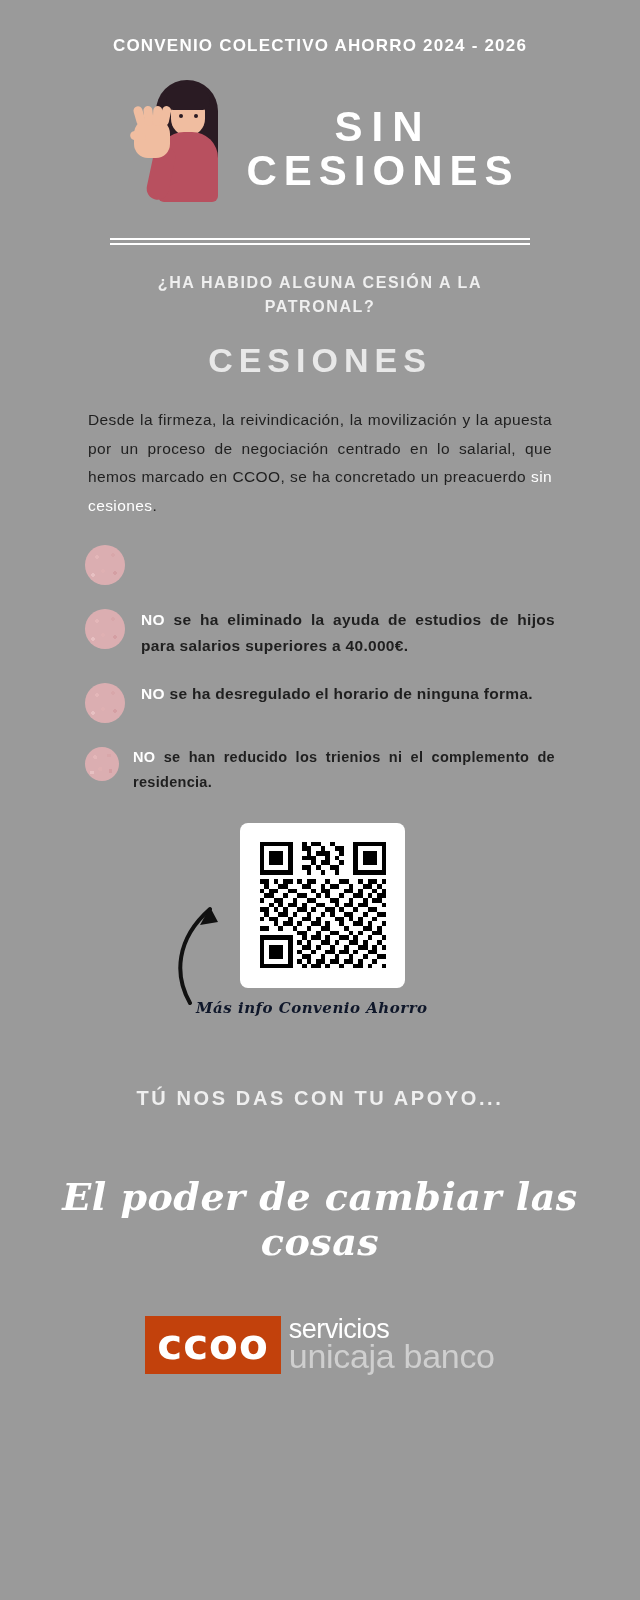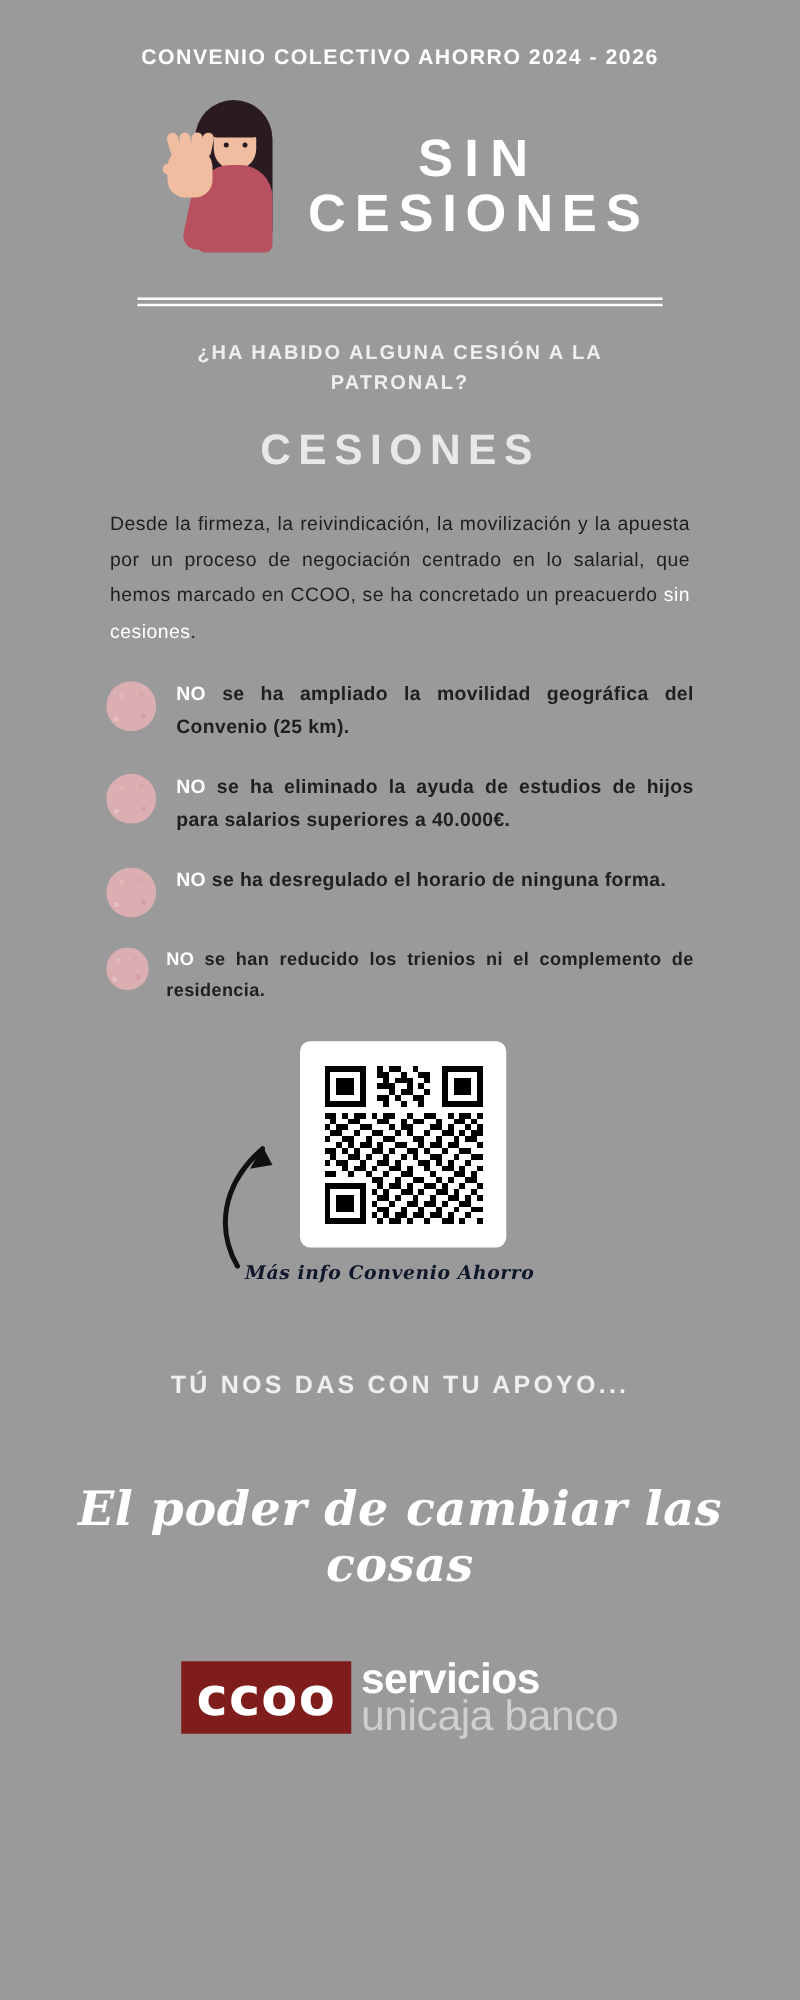--- a/index.html
+++ b/index.html
@@ -288,41 +288,41 @@
     letter-spacing: 0.5px;
   }
 
   .logo-row {
     margin-top: 52px;
     display: flex;
     align-items: center;
     justify-content: center;
   }
   .ccoo-box {
-    background: #7f1d1d;
+    background: #c2410c;
     padding: 8px 12px;
     display: flex;
     align-items: center;
   }
   .ccoo-box .ccoo-text {
     font-size: 42px;
     font-weight: bold;
     letter-spacing: 1px;
     color: #ffffff;
     line-height: 1;
     -webkit-text-stroke: 0px;
     font-family: "DejaVu Sans", sans-serif;
   }
   .logo-right {
     margin-left: 8px;
     line-height: 1;
   }
   .logo-servicios {
-    font-size: 34px;
-    font-weight: bold;
+    font-size: 27px;
+    font-weight: normal;
     color: #ffffff;
     letter-spacing: -0.5px;
     display: block;
   }
   .logo-unicaja {
     font-size: 34px;
     color: #cfcfcf;
     letter-spacing: -0.3px;
     display: block;
     margin-top: -4px;
@@ -361,21 +361,20 @@
 
   <div class="question">¿HA HABIDO ALGUNA CESIÓN A LA PATRONAL?</div>
   <div class="answer">CESIONES</div>
 
   <p class="intro"><span>Desde la firmeza, la reivindicación, la movilización y la apuesta por un proceso de negociación centrado en lo salarial, que hemos marcado en CCOO, se ha concretado un preacuerdo </span><span class="em">sin cesiones</span><span>.</span></p>
 
   <div class="bullets">
 
     <div class="bullet">
       <div class="bullet-dot"></div>
-      <div class="bullet-text"><span class="no">NO</span><span> se ha ampliado la movilidad geográfica del Convenio (25 km).</span></div>
     </div>
 
     <div class="bullet">
       <div class="bullet-dot"></div>
       <div class="bullet-text"><span class="no">NO</span><span> se ha eliminado la ayuda de estudios de hijos para salarios superiores a 40.000€.</span></div>
     </div>
 
     <div class="bullet">
       <div class="bullet-dot"></div>
       <div class="bullet-text"><span class="no">NO</span><span> se ha desregulado el horario de ninguna forma.</span></div>

